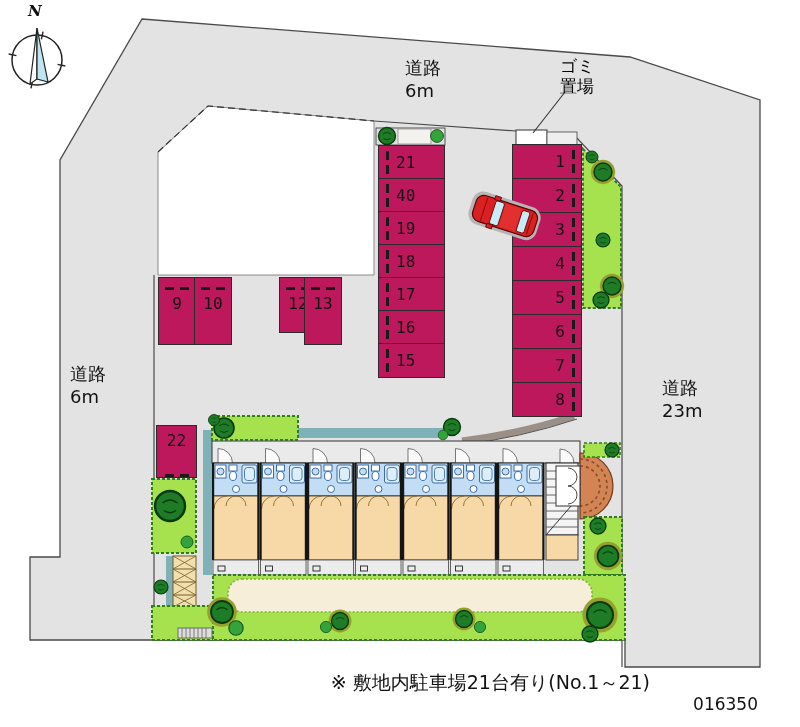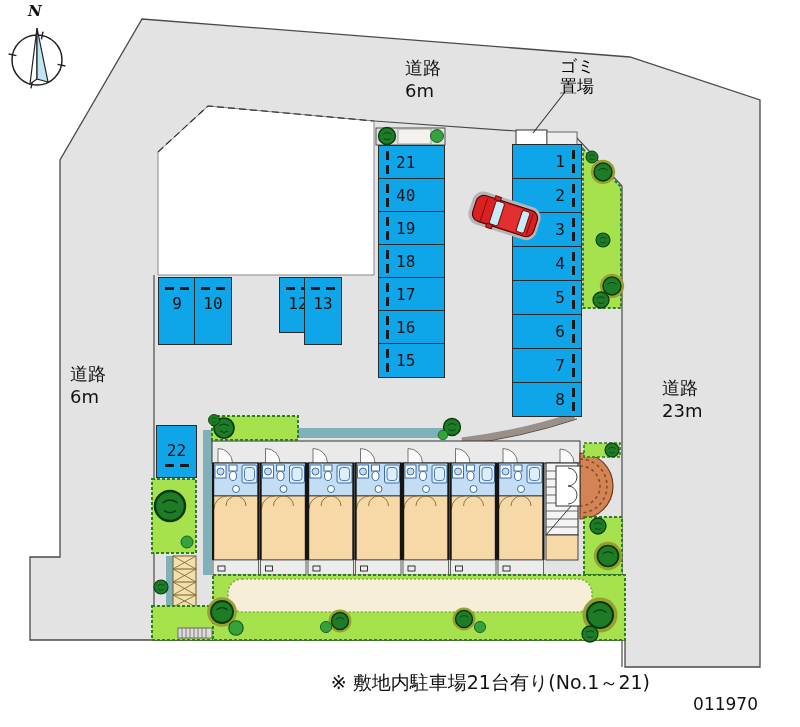--- a/index.html
+++ b/index.html
@@ -3,27 +3,27 @@
 <meta charset="utf-8">
 <style>
   html,body{margin:0;padding:0;background:#fff;}
   .stage{position:relative;width:800px;height:727px;background:#ffffff;overflow:hidden;
          font-family:"DejaVu Sans",sans-serif;}
   svg{position:absolute;left:0;top:0;}
   #plan-svg{z-index:1;}
   #car-svg{z-index:3;pointer-events:none;}
   .labels{position:absolute;left:0;top:0;width:800px;height:727px;z-index:4;pointer-events:none;}
 
-  .stall{position:absolute;z-index:2;background:#0ea5e9;border:1px solid #2b2b2b;
+  .stall{position:absolute;z-index:2;background:#be185d;border:1px solid #2b2b2b;
          box-sizing:border-box;display:flex;align-items:center;
          font-family:"DejaVu Sans Mono",monospace;font-size:16px;color:#111;}
   .stall.colA{justify-content:flex-end;padding-right:6px;gap:7px;}
   .stall.colB{justify-content:flex-start;padding-left:7px;gap:7px;}
   .stall.rowC{flex-direction:column;justify-content:flex-start;align-items:center;padding-top:9px;gap:4px;}
-  .stall.s22{flex-direction:column;justify-content:center;align-items:center;padding-top:5px;gap:4px;}
+  .stall.s22{flex-direction:column;justify-content:space-between;align-items:center;padding-top:5px;gap:4px;}
   .vdash{display:flex;flex-direction:column;gap:5px;}
   .vdash i{display:block;width:3px;height:9px;background:#1a1a1a;}
   .hdash{display:flex;flex-direction:row;gap:6px;}
   .hdash i{display:block;width:9px;height:3px;background:#1a1a1a;}
 
   .road-label{position:absolute;text-align:left;color:#111;font-size:18px;line-height:1.25;}
   .garbage-label{position:absolute;left:560px;top:57px;width:64px;font-size:17px;line-height:1.15;color:#000000;}
   .compass-n{position:absolute;left:28px;top:2px;font-family:"DejaVu Serif",serif;
              font-style:italic;font-weight:bold;font-size:15px;color:#111;}
   .caption{position:absolute;left:150px;top:670px;width:500px;text-align:right;
@@ -368,16 +368,16 @@
       <div>道路</div>
       <div>23m</div>
     </div>
 
     <div class="garbage-label">
       <div>ゴミ</div>
       <div>置場</div>
     </div>
 
     <div class="caption">※ 敷地内駐車場21台有り(No.1～21)</div>
-    <div class="plan-number">011970</div>
+    <div class="plan-number">016350</div>
   </div>
 
 </div>
 
 </body></html>

